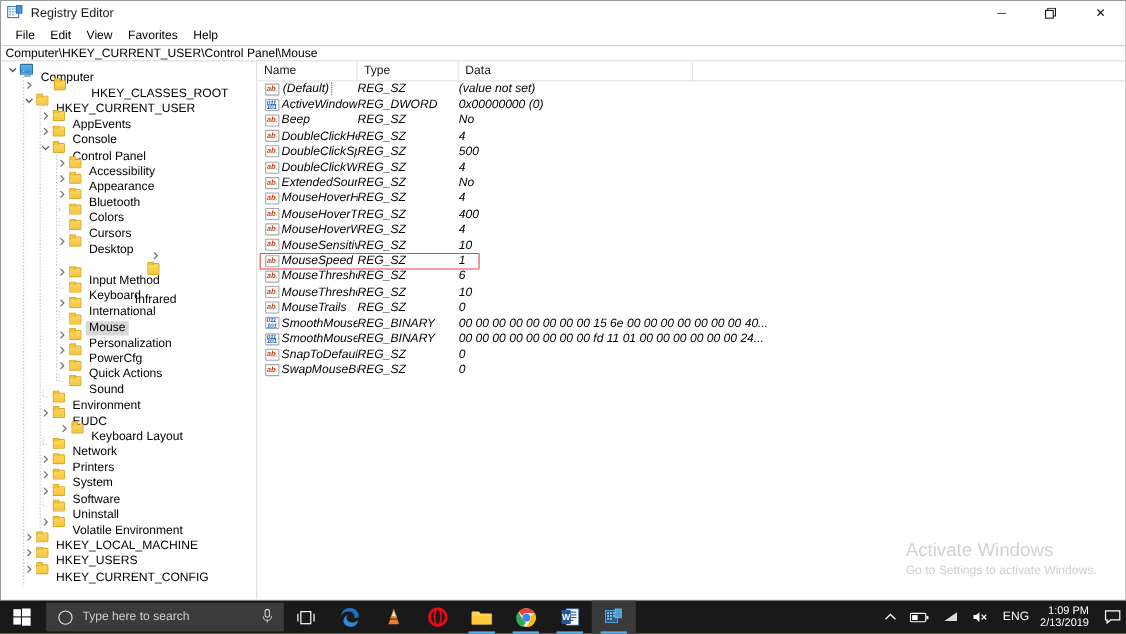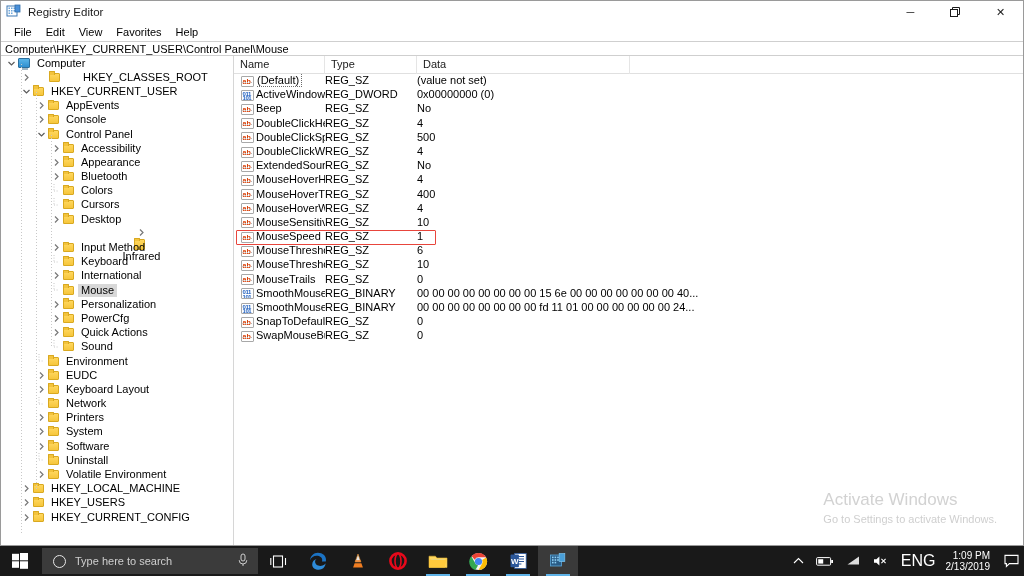--- a/index.html
+++ b/index.html
@@ -67,36 +67,36 @@
     background:linear-gradient(180deg,#ffd75e 0%,#f6c63c 100%);
     border:1px solid #d9a920; border-radius:0 1px 1px 0;
   }
   .folder::before {
     content:""; position:absolute; left:-1px; top:-2.5px; width:4px; height:2.5px;
     background:#f3c33d; border:1px solid #d9a920; border-bottom:none; border-radius:1px 1px 0 0;
   }
   .pcicon { width:12px; height:10px; flex:0 0 12px; margin-right:4px; position:relative;
     background:linear-gradient(180deg,#5ab5e8 0%,#2f8fd0 100%); border:1px solid #2b6f9e; border-radius:1px; }
   .pcicon::after { content:""; position:absolute; left:3px; bottom:-2.5px; width:6px; height:2px; background:#9fb4c2; }
-  .tlabel { padding:0 3px; line-height:13px; }
+  .tlabel { padding:0 3px; line-height:13px;margin-top:16px; }
   .tlabel.sel { background:#d8d8d8; }
   
   .guide { position:absolute; top:0; bottom:0; width:1px;
     background-image:linear-gradient(to bottom,#c8c8c8 50%,transparent 50%);
     background-size:1px 3px; }
 
   
   .listpane { flex:1 1 auto; background:#fff; position:relative; overflow:hidden; }
   .lheader { height:18px; display:flex; border-bottom:1px solid #e0e0e0; background:#fff; }
   .lh {
     font-size:11px; color:#1b1b1b; padding:2px 0 0 6px;
     border-right:1px solid #e5e5e5; height:18px; position:relative;
   }
   .lh:last-child { border-right:none; }
-  .lrow { height:14.2px; display:flex; font-size:11px; color:#000; white-space:nowrap; }
+  .lrow { height:14.2px; display:flex; align-items:center; font-size:11px; color:#000; white-space:nowrap;font-style:italic; }
   .c-icon { width:22px; flex:0 0 22px; display:flex; align-items:center; justify-content:center; padding-left:4px; }
   .c-name { width:69px; flex:0 0 69px; overflow:hidden; }
   .c-type { width:92px; flex:0 0 92px; overflow:hidden; }
   .c-data { flex:1 1 auto; overflow:hidden; }
 
   
   .ico-sz {
     width:13px; height:11px; background:#fff; border:1px solid #a8a8a8;
     font-size:7px; color:#d83b01; font-weight:bold; line-height:9px; text-align:left;
     padding-left:1px; font-family:"Liberation Sans", sans-serif; border-radius:1px;
@@ -148,21 +148,21 @@
   }
   .mic { margin-left:auto; margin-right:9px; }
   .tb-icon {
     width:40px; height:30px; display:flex; align-items:center; justify-content:center; position:relative;
   }
   .tb-icon.active { background:#3a3a3a; }
   .tb-icon.running::after {
     content:""; position:absolute; bottom:0; left:8px; right:8px; height:2.5px; background:#5fb3e8;
   }
   .tray { margin-left:auto; display:flex; align-items:center; height:30px; color:#fff; }
-  .tray-ico { padding:0 6px; display:flex; align-items:center; color:#ffffff; font-size:16px; }
+  .tray-ico { padding:0 6px; display:flex; align-items:center; color:#ffffff; font-size:11px; }
   .clock { display:flex; flex-direction:column; justify-content:center; align-items:flex-end;
     font-size:10px; color:#fff; line-height:11px; padding:0 8px 0 4px; }
   .actioncenter { width:26px; height:30px; display:flex; align-items:center; justify-content:center; }
 </style>
 </head>
 <body>
 
 <div id="desktop">
 
   <div id="regwin">
@@ -419,21 +419,21 @@
             </div>
             <div class="treerow" style="padding-left: 34px;">
               <span class="twisty">
                 <svg width="9" height="9" viewBox="0 0 9 9">
                   <polyline points="3,1.5 6,4.5 3,7.5" fill="none" stroke="#777" stroke-width="1.2"></polyline>
                 </svg>
               </span>
               <span class="folder"></span>
               <span class="tlabel">EUDC</span>
             </div>
-            <div class="treerow" style="padding-left: 34px;">
+            <div class="treerow" style="padding-left: 51px;">
               <span class="twisty">
                 <svg width="9" height="9" viewBox="0 0 9 9">
                   <polyline points="3,1.5 6,4.5 3,7.5" fill="none" stroke="#777" stroke-width="1.2"></polyline>
                 </svg>
               </span>
               <span class="folder"></span>
               <span class="tlabel">Keyboard Layout</span>
             </div>
             <div class="treerow" style="padding-left: 34px;">
               <span class="twisty">

